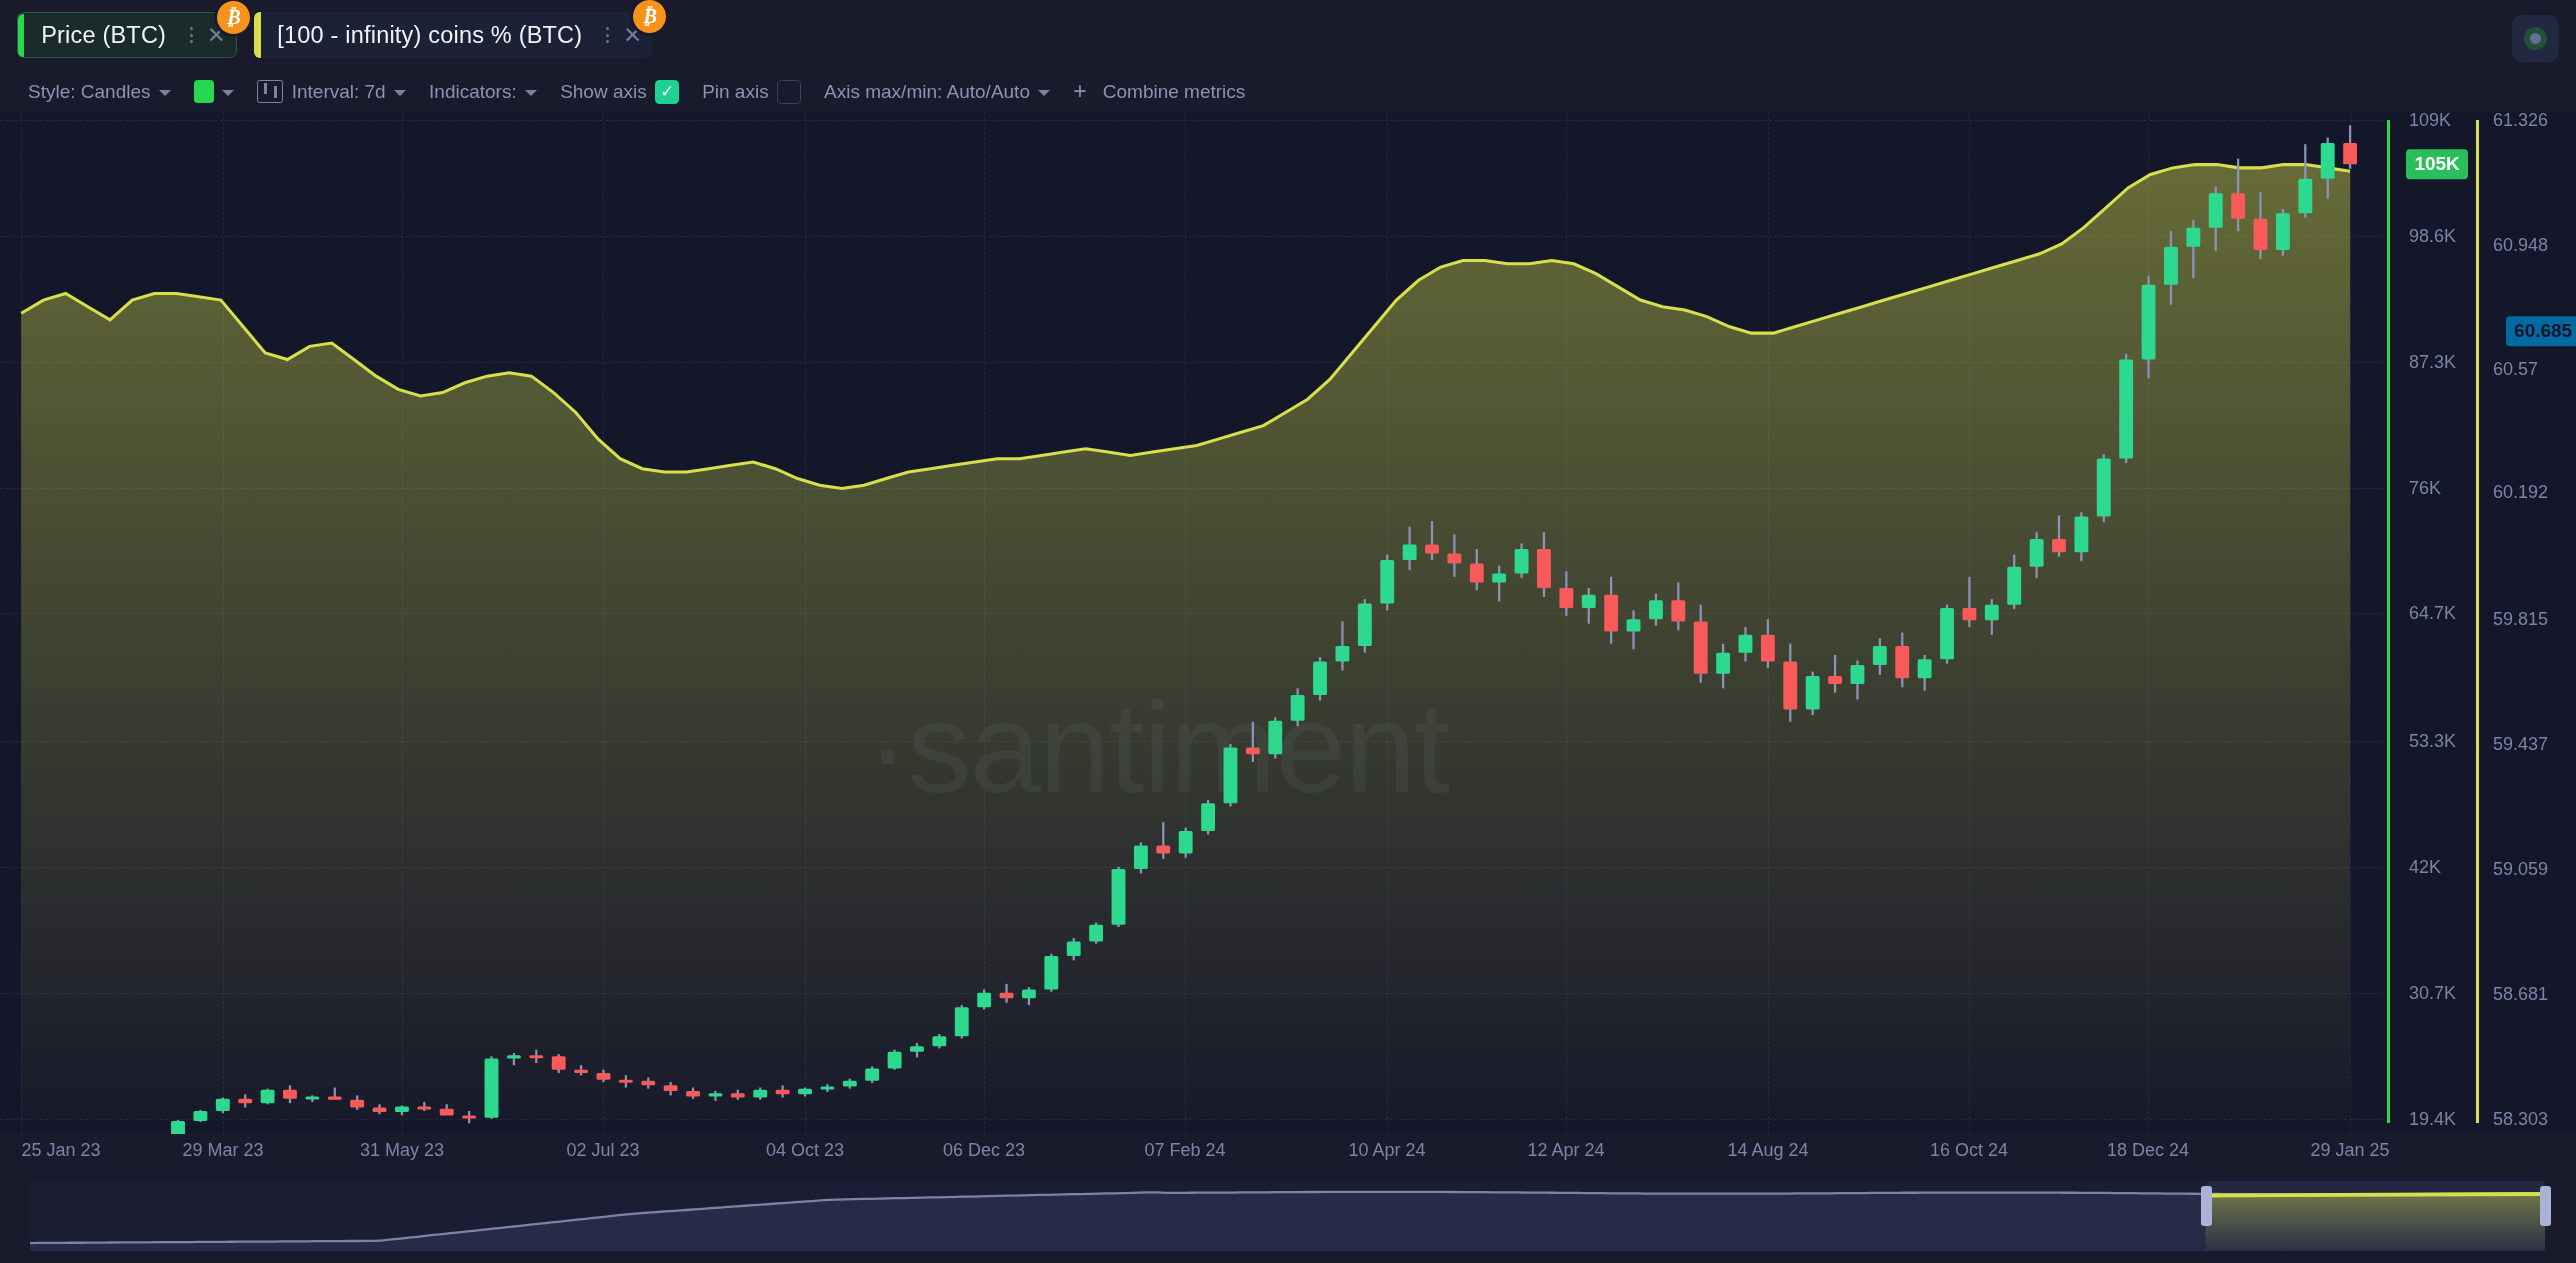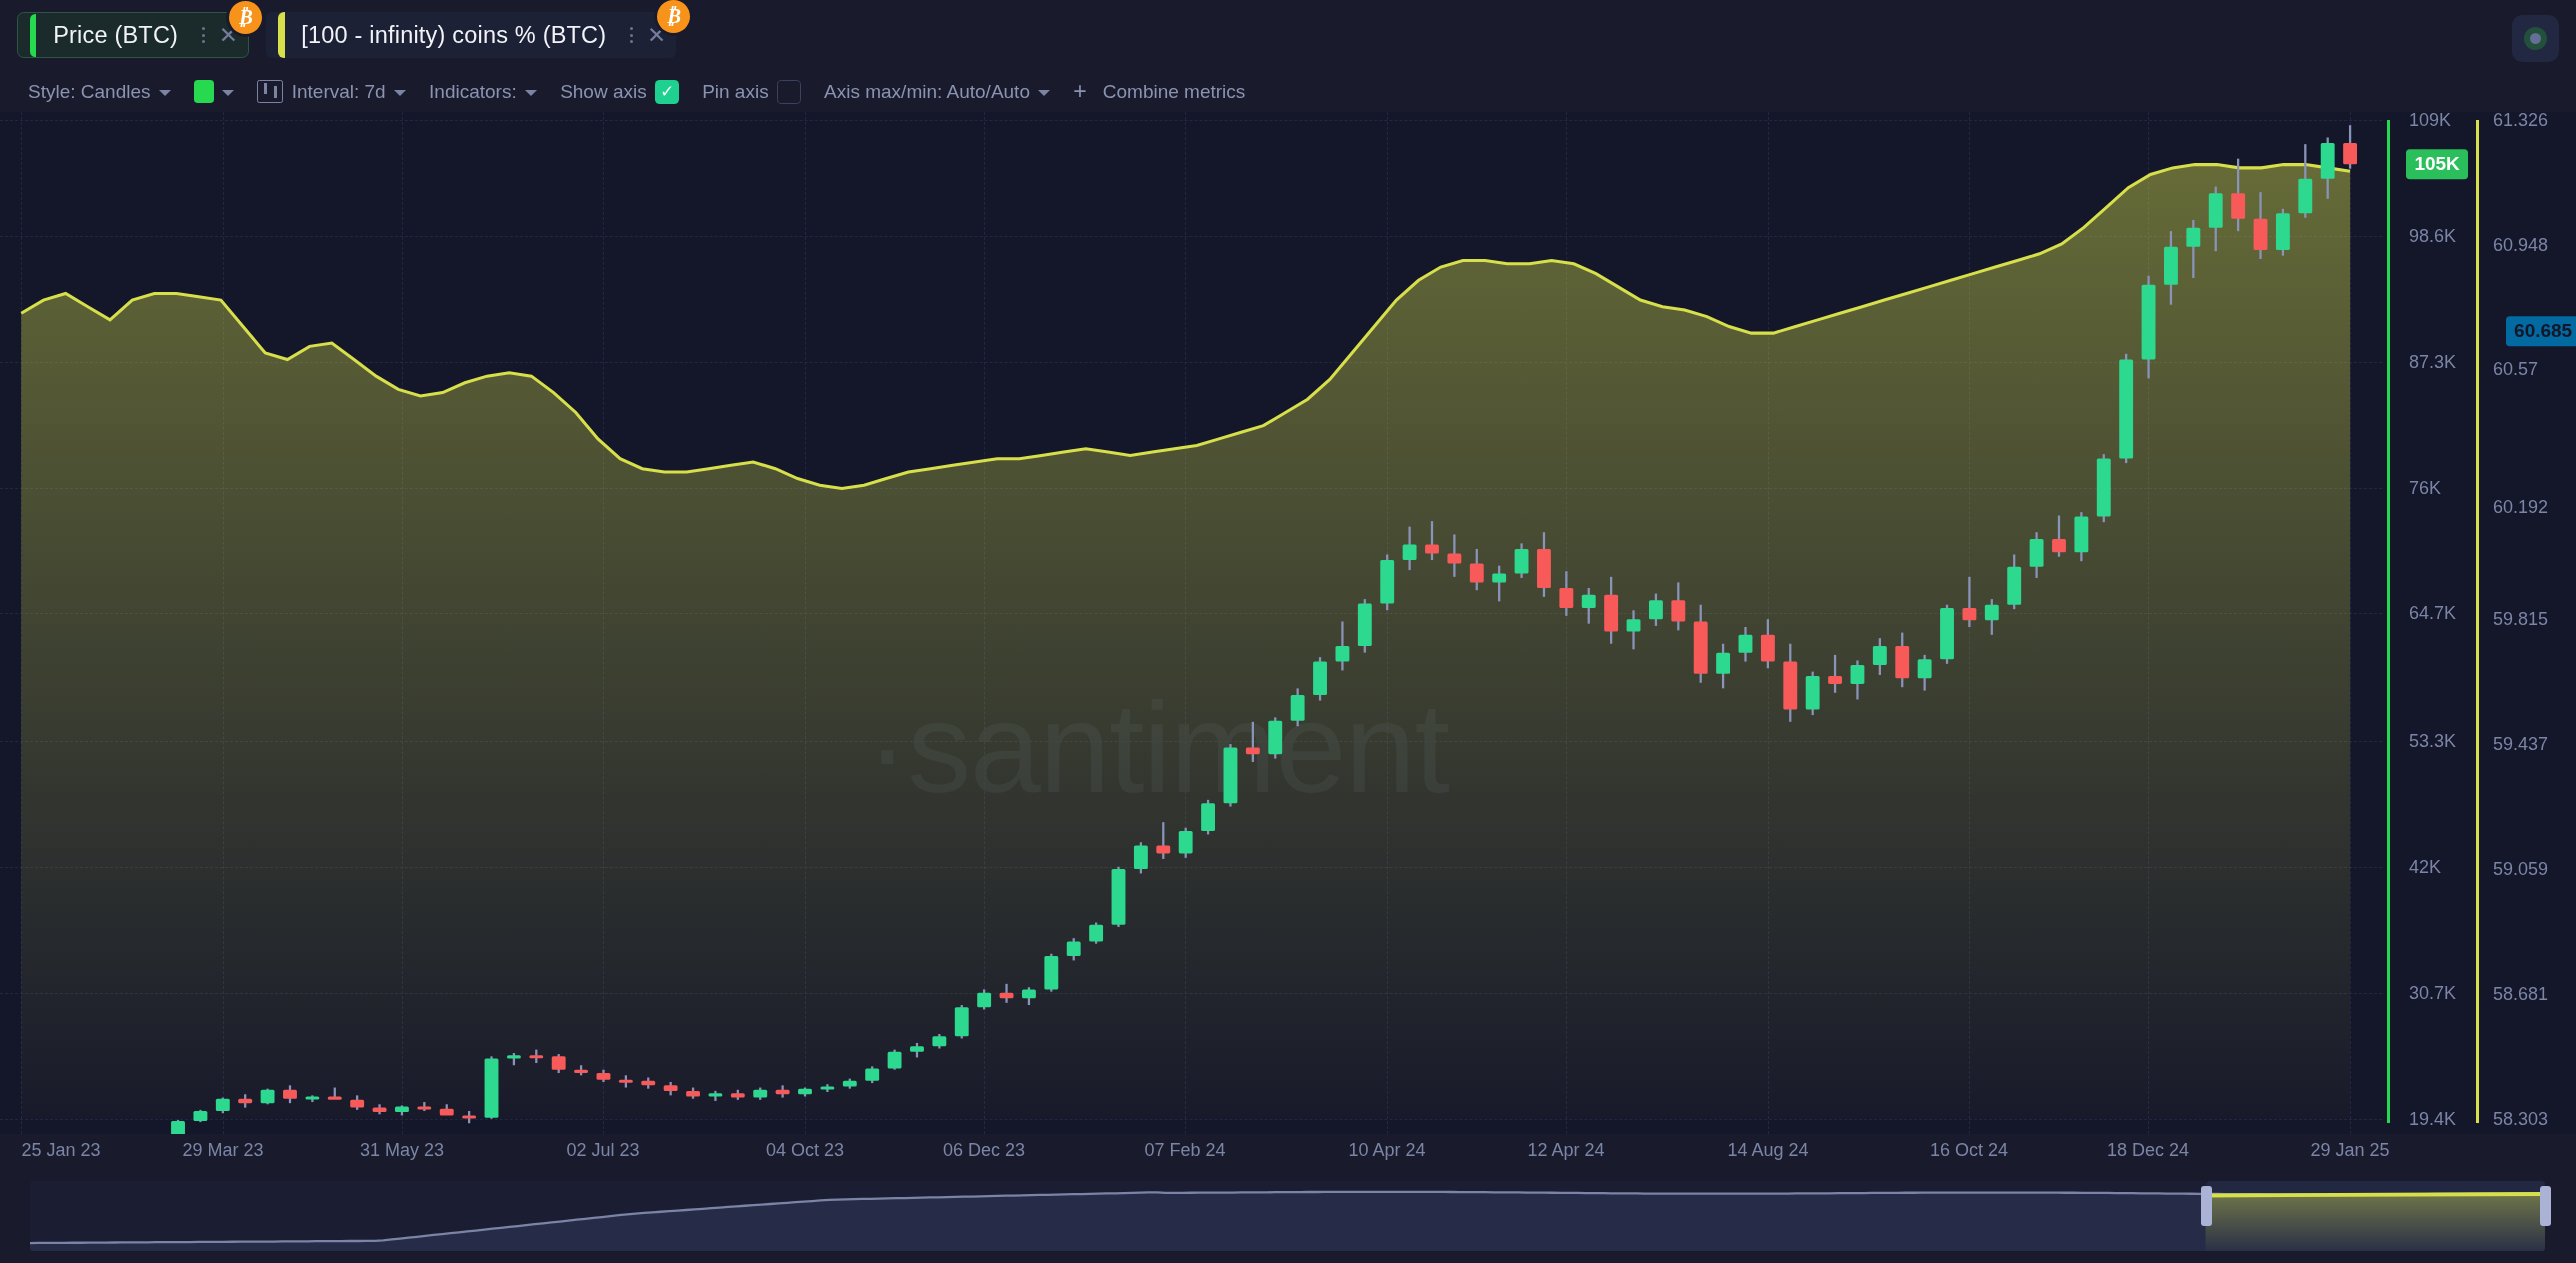--- a/index.html
+++ b/index.html
@@ -12,21 +12,21 @@
   body { position: relative; }
 
   
   .tabbar {
     position: absolute; left: 0; top: 0; width: 2576px; height: 70px;
     background: #191b2c;
     display: flex; align-items: center; padding-left: 16.7px; gap: 16.7px;
   }
   .tab {
     position: relative; display: flex; align-items: center;
-    height: 46px; border-radius: 6px; padding: 0 0 0 12px;
+    height: 46px; border-radius: 6px; padding: 0 0 0 0;
     background: #1d2136;
   }
   .tab .sidebar {
     width: 6.8px; height: 46px; border-radius: 6px 0 0 6px; flex: 0 0 6.8px;
   }
   .tab.active {
     background: #1b2b2b; border: 1.5px solid #2b5744;
     border-radius: 6.8px;
   }
   .tab.active .sidebar { background: #26d94f; height: 43px; border-radius: 5.3px 0 0 5.3px;}
@@ -491,21 +491,21 @@
       <div class="axis-tick" style="left: 27px; top: 881px;">30.7K</div>
       <div class="axis-tick" style="left: 27px; top: 1007px;">19.4K</div>
       <div class="axis-badge" style="left: 24px; top: 52px; background: rgb(42, 191, 90); color: rgb(255, 255, 255);">105K</div>
     </div>
 
   <div class="axis" id="axis-pct" style="left:2473px; width:103px;">
     <div class="axis-line" style="left:3px; background:#d7e04a;"></div>
   <div class="axis-tick" style="left: 20px; top: 7.6px;">61.326</div>
       <div class="axis-tick" style="left: 20px; top: 133px;">60.948</div>
       <div class="axis-tick" style="left: 20px; top: 257px;">60.57</div>
-      <div class="axis-tick" style="left: 20px; top: 395px;">60.192</div>
+      <div class="axis-tick" style="left: 20px; top: 380px;">60.192</div>
       <div class="axis-tick" style="left: 20px; top: 507px;">59.815</div>
       <div class="axis-tick" style="left: 20px; top: 632px;">59.437</div>
       <div class="axis-tick" style="left: 20px; top: 757px;">59.059</div>
       <div class="axis-tick" style="left: 20px; top: 882px;">58.681</div>
       <div class="axis-tick" style="left: 20px; top: 1007px;">58.303</div>
       <div class="axis-badge" style="left: 16.7px; top: 219px; background: #0369a1; color: rgb(20, 22, 42); margin-left: 16px;">60.685</div>
     </div>
 </div>
 
 <div class="xaxis" id="xaxis">

